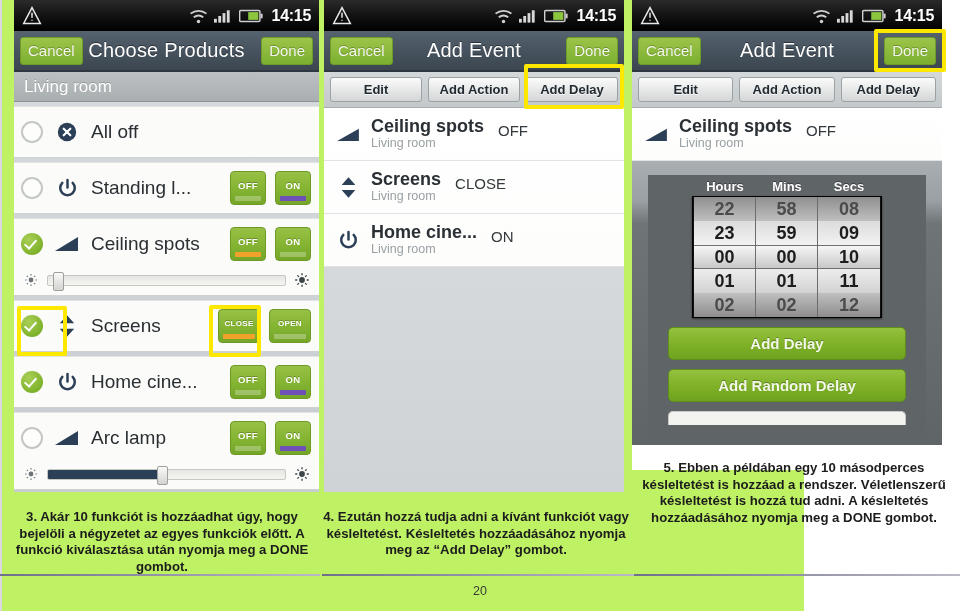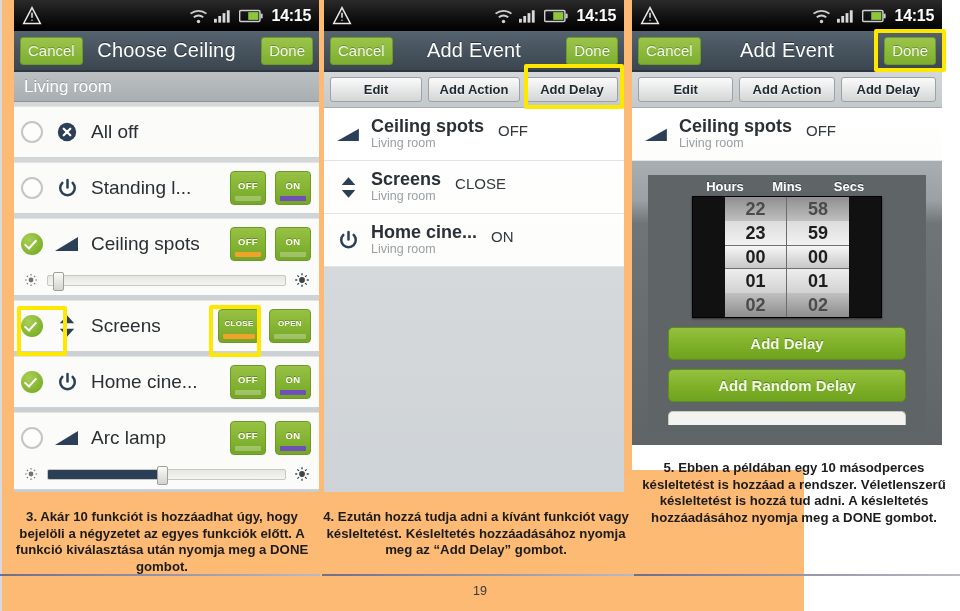--- a/index.html
+++ b/index.html
@@ -5,21 +5,21 @@
   * { box-sizing: border-box; margin: 0; padding: 0; }
   html, body {
     width: 960px; height: 611px;
     background: #ffffff;
     font-family: "Liberation Sans", sans-serif;
     overflow: hidden;
   }
   .page {
     position: relative;
     width: 804px; height: 611px;
-    background: #fdba74;
+    background: #bef264;
   }
 
   
   .phone {
     position: absolute;
     top: 0;
     background: #ffffff;
     overflow: hidden;
   }
   .phone-inner { position: relative; width: 100%; height: 100%; overflow: hidden; }
@@ -276,21 +276,21 @@
             <rect x="0.7" y="1" width="22" height="12" rx="1.5" fill="none" stroke="#cfcfcf" stroke-width="1.6"></rect>
             <rect x="23.4" y="4.5" width="2.2" height="5" fill="#cfcfcf"></rect>
             <rect x="10" y="2.8" width="11" height="8.4" fill="#8cc63e"></rect>
           </svg>
           <span class="sb-clock">14:15</span>
         </div>
       </div>
 
       <div class="titlebar">
         <button class="navbtn">Cancel</button>
-        <div class="tb-title">Choose Ceiling</div>
+        <div class="tb-title">Choose Products</div>
         <button class="navbtn right">Done</button>
       </div>
 
       <div class="section-hdr">Living room</div>
 
       <div class="listbody">
 
         <div class="rowcard">
           <div class="rowtop">
             <div class="chk"></div>
@@ -623,20 +623,27 @@
               <div class="wcell mid2">01</div>
               <div class="wcell dim2">02</div>
             </div>
             <div class="wheel">
               <div class="wcell dim">58</div>
               <div class="wcell mid1">59</div>
               <div class="wcell sel">00</div>
               <div class="wcell mid2">01</div>
               <div class="wcell dim2">02</div>
             </div>
+            <div class="wheel">
+              <div class="wcell dim">08</div>
+              <div class="wcell mid1">09</div>
+              <div class="wcell sel">10</div>
+              <div class="wcell mid2">11</div>
+              <div class="wcell dim2">12</div>
+            </div>
           </div>
           <div class="bigbtn">Add Delay</div>
           <div class="bigbtn">Add Random Delay</div>
           <div class="stub"></div>
         </div>
       </div>
 
     </div>
   </div>
 
@@ -644,15 +651,15 @@
 
   <div class="caption" style="left:6px; top:509px; width:312px;">3. Akár 10 funkciót is hozzáadhat úgy, hogy bejelöli a négyzetet az egyes funkciók előtt. A funkció kiválasztása után nyomja meg a DONE  gombot.</div>
   <div class="rule" style="left:0px; top:574px; width:320px;"></div>
 
   <div class="caption" style="left:322px; top:509px; width:308px;">4. Ezután hozzá tudja adni a kívánt funkciót vagy késleltetést. Késleltetés hozzáadásához nyomja meg az “Add Delay” gombot.</div>
   <div class="rule" style="left:322px; top:574px; width:312px;"></div>
 
   <div class="caption" style="left:634px; top:460px; width:320px;">5. Ebben a példában egy 10 másodperces késleltetést is hozzáad a rendszer. Véletlenszerű késleltetést is hozzá tud adni. A késleltetés hozzáadásához nyomja meg a DONE gombot.</div>
   <div class="rule" style="left:634px; top:574px; width:326px;"></div>
 
-  <div class="pagenum" style="left:430px; top:584px; width:100px;">19</div>
+  <div class="pagenum" style="left:430px; top:584px; width:100px;">20</div>
 
 </div>
 
 </body></html>

